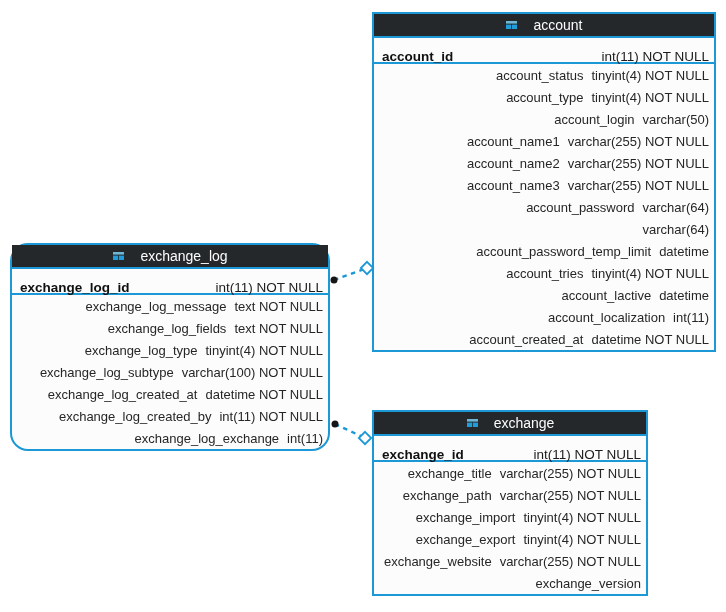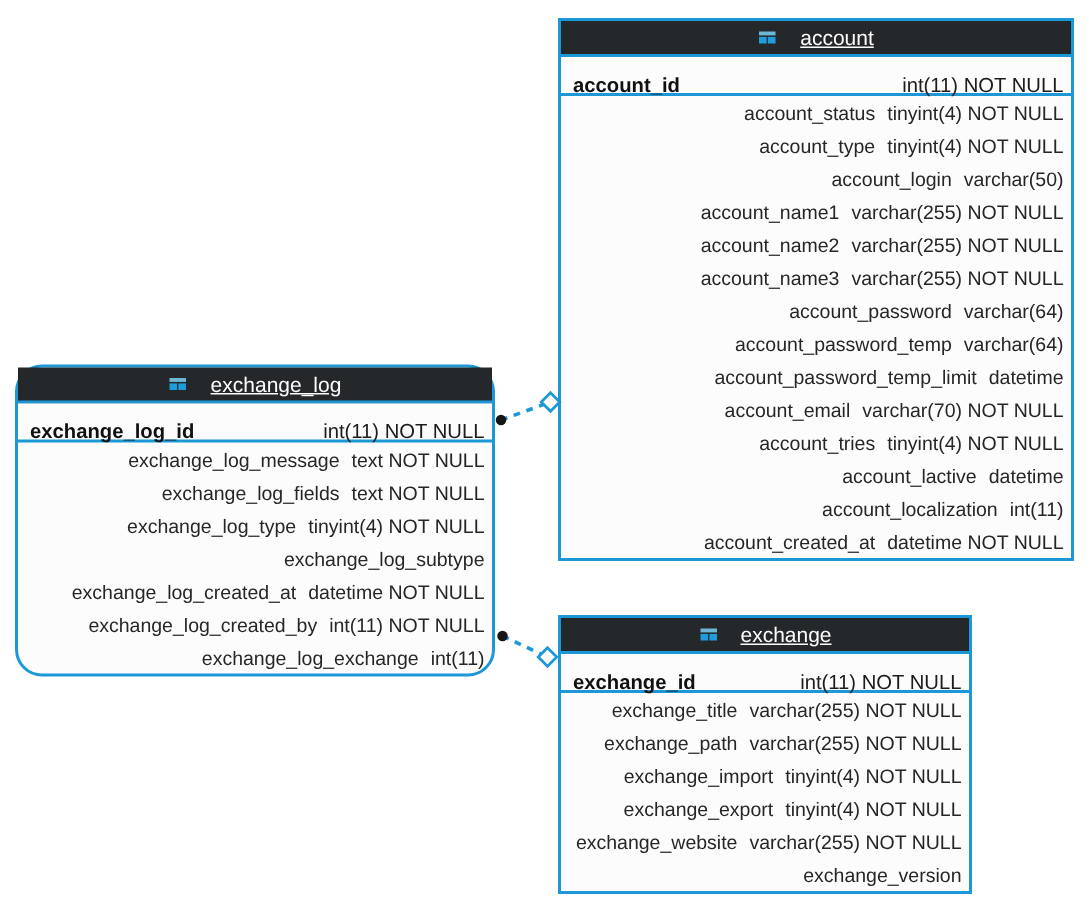--- a/index.html
+++ b/index.html
@@ -20,21 +20,21 @@
     position:absolute;
     border:2px solid var(--accent);
     background:var(--body-bg);
   }
   .tbl-header{
     height:24px;
     background:var(--header-bg);
     color:var(--header-fg);
     border-bottom:2px solid var(--accent);
     display:flex;align-items:center;justify-content:center;gap:15px;
-    font-size:14px;line-height:1;text-decoration:underline;
+    font-size:14px;line-height:1;
   }
   .tbl-icon{display:inline-flex;align-items:center;}
   .tbl-pk-row{
     height:26px;
     display:flex;align-items:center;justify-content:space-between;
     padding:12px 5px 0 8px;
     border-bottom:2px solid var(--accent);
     font-size:13.5px;
     background:var(--body-bg);
   }
@@ -99,30 +99,25 @@
       </div>
       <div class="tbl-row">
         <span class="col-name">account_name3</span>
         <span class="col-type">varchar(255) NOT NULL</span>
       </div>
       <div class="tbl-row">
         <span class="col-name">account_password</span>
         <span class="col-type">varchar(64)</span>
       </div>
       <div class="tbl-row">
-        <span class="col-name">account_password_temp</span>
         <span class="col-type">varchar(64)</span>
       </div>
       <div class="tbl-row">
         <span class="col-name">account_password_temp_limit</span>
         <span class="col-type">datetime</span>
-      </div>
-      <div class="tbl-row">
-        <span class="col-name">account_email</span>
-        <span class="col-type">varchar(70) NOT NULL</span>
       </div>
       <div class="tbl-row">
         <span class="col-name">account_tries</span>
         <span class="col-type">tinyint(4) NOT NULL</span>
       </div>
       <div class="tbl-row">
         <span class="col-name">account_lactive</span>
         <span class="col-type">datetime</span>
       </div>
       <div class="tbl-row">
@@ -157,20 +152,21 @@
       <div class="tbl-row">
         <span class="col-name">exchange_log_fields</span>
         <span class="col-type">text NOT NULL</span>
       </div>
       <div class="tbl-row">
         <span class="col-name">exchange_log_type</span>
         <span class="col-type">tinyint(4) NOT NULL</span>
       </div>
       <div class="tbl-row">
         <span class="col-name">exchange_log_subtype</span>
+        <span class="col-type">varchar(100) NOT NULL</span>
       </div>
       <div class="tbl-row">
         <span class="col-name">exchange_log_created_at</span>
         <span class="col-type">datetime NOT NULL</span>
       </div>
       <div class="tbl-row">
         <span class="col-name">exchange_log_created_by</span>
         <span class="col-type">int(11) NOT NULL</span>
       </div>
       <div class="tbl-row">

